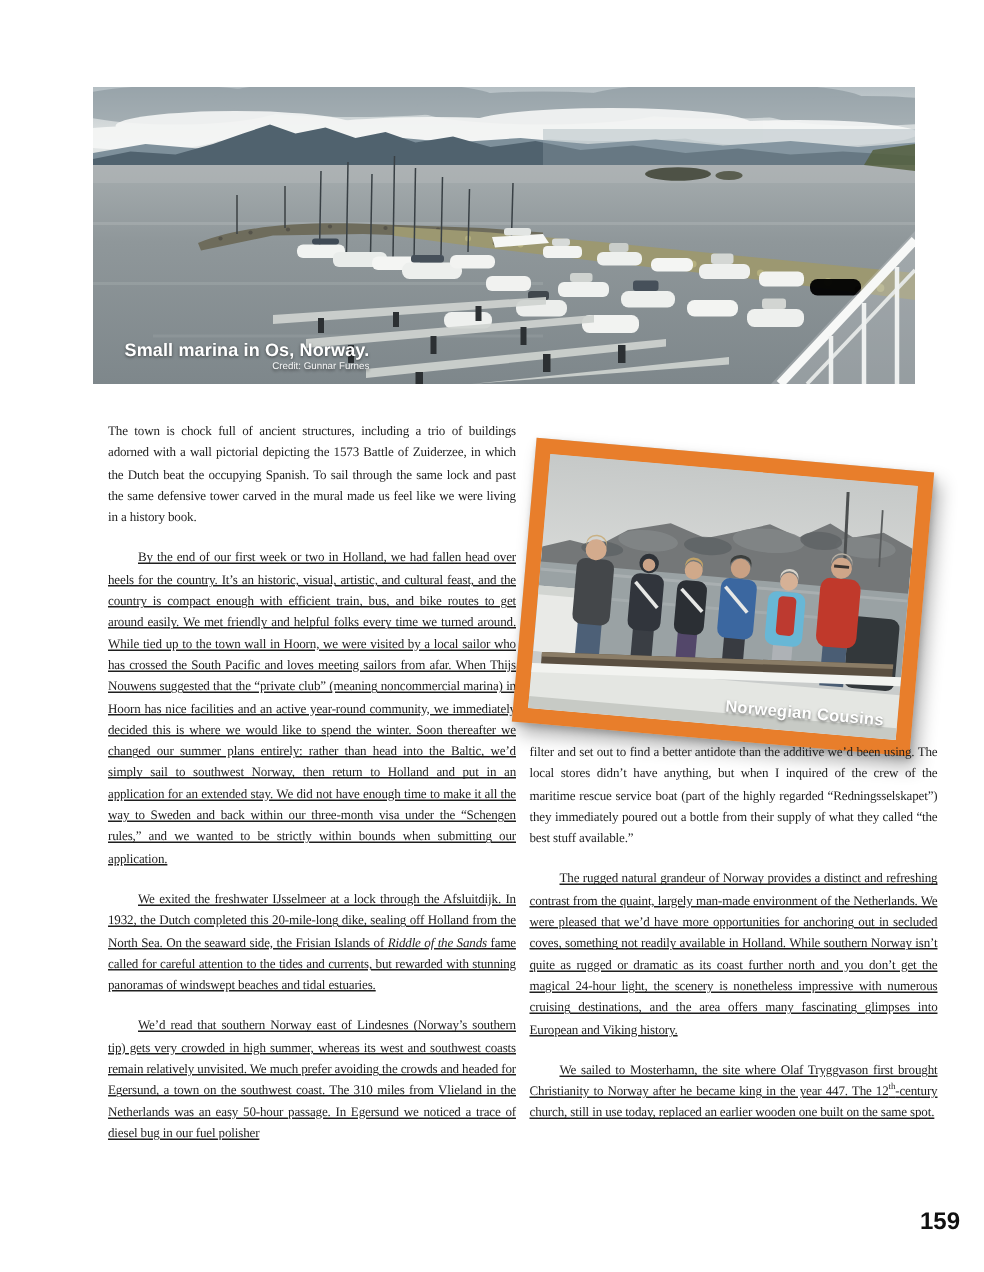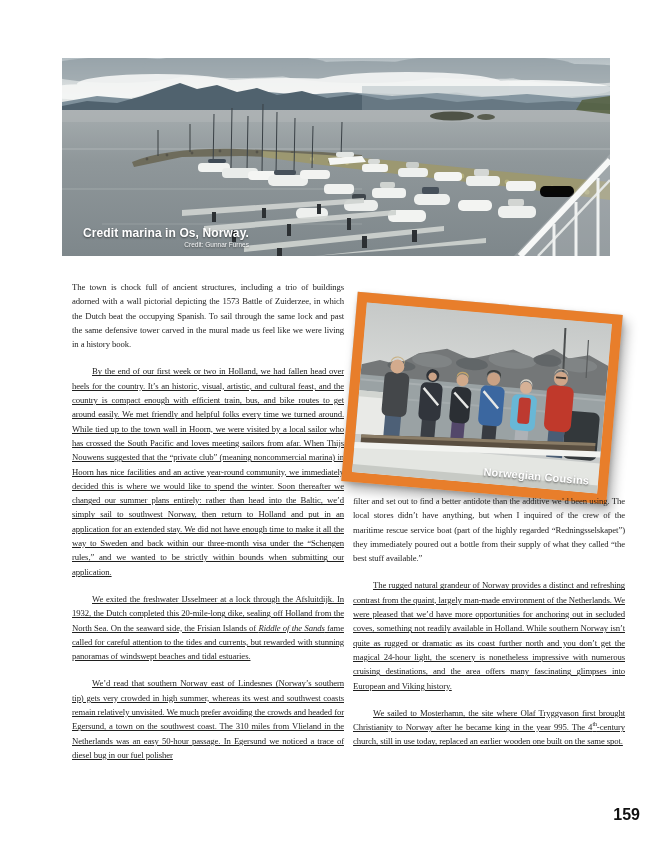--- a/index.html
+++ b/index.html
@@ -208,21 +208,21 @@
       <polygon points="452,198 548,96 548,198" fill="#ccd2d3" opacity=".30"></polygon>
       <line x1="458" y1="198" x2="548" y2="102" stroke="#f7f8f7" stroke-width="6"></line>
       <line x1="476" y1="198" x2="548" y2="122" stroke="#e3e6e5" stroke-width="2.5"></line>
       <g stroke="#eff1f0" stroke-width="3">
         <line x1="492" y1="166" x2="492" y2="198"></line>
           <line x1="514" y1="144" x2="514" y2="198"></line>
           <line x1="536" y1="120" x2="536" y2="198"></line>
       </g>
     </svg>
     <figcaption class="hero-caption-block">
-      <div class="hero-caption">Credit marina in Os, Norway.</div>
+      <div class="hero-caption">Small marina in Os, Norway.</div>
       <div class="hero-credit">Credit: Gunnar Furnes</div>
     </figcaption>
   </figure>
 
   <div class="col col-left">
     <p>The town is chock full of ancient structures, including a trio of buildings adorned with a wall pictorial depicting the 1573 Battle of Zuiderzee, in which the Dutch beat the occupying Spanish. To sail through the same lock and past the same defensive tower carved in the mural made us feel like we were living in a history book.</p>
     <p class="indent">By the end of our first week or two in Holland, we had fallen head over heels for the country. It’s an historic, visual, artistic, and cultural feast, and the country is compact enough with efficient train, bus, and bike routes to get around easily. We met friendly and helpful folks every time we turned around. While tied up to the town wall in Hoorn, we were visited by a local sailor who has crossed the South Pacific and loves meeting sailors from afar. When Thijs Nouwens suggested that the “private club” (meaning noncommercial marina) in Hoorn has nice facilities and an active year-round community, we immediately decided this is where we would like to spend the winter. Soon thereafter we changed our summer plans entirely: rather than head into the Baltic, we’d simply sail to southwest Norway, then return to Holland and put in an application for an extended stay. We did not have enough time to make it all the way to Sweden and back within our three-month visa under the “Schengen rules,” and we wanted to be strictly within bounds when submitting our application.</p>
     <p class="indent"><span>We exited the freshwater IJsselmeer at a lock through the Afsluitdijk. In 1932, the Dutch completed this 20-mile-long dike, sealing off Holland from the North Sea. On the seaward side, the Frisian Islands of </span><span class="italic">Riddle of the Sands</span><span> fame called for careful attention to the tides and currents, but rewarded with stunning panoramas of windswept beaches and tidal estuaries.</span></p>
     <p class="indent">We’d read that southern Norway east of Lindesnes (Norway’s southern tip) gets very crowded in high summer, whereas its west and southwest coasts remain relatively unvisited. We much prefer avoiding the crowds and headed for Egersund, a town on the southwest coast. The 310 miles from Vlieland in the Netherlands was an easy 50-hour passage. In Egersund we noticed a trace of diesel bug in our fuel polisher</p>
   </div>
@@ -302,18 +302,18 @@
       <rect x="0" y="140" width="246" height="30" fill="#e4e6e2"></rect>
       <path d="M0,140 L246,128 L246,134 L0,146 Z" fill="#f2f3f0"></path>
       <rect x="0" y="162" width="246" height="8" fill="#c7cac5"></rect>
     </svg>
     <figcaption class="inset-caption">Norwegian Cousins</figcaption>
   </figure>
 
   <div class="col col-right">
     <p>filter and set out to find a better antidote than the additive we’d been using. The local stores didn’t have anything, but when I inquired of the crew of the maritime rescue service boat (part of the highly regarded “Redningsselskapet”) they immediately poured out a bottle from their supply of what they called “the best stuff available.”</p>
     <p class="indent">The rugged natural grandeur of Norway provides a distinct and refreshing contrast from the quaint, largely man-made environment of the Netherlands. We were pleased that we’d have more opportunities for anchoring out in secluded coves, something not readily available in Holland. While southern Norway isn’t quite as rugged or dramatic as its coast further north and you don’t get the magical 24-hour light, the scenery is nonetheless impressive with numerous cruising destinations, and the area offers many fascinating glimpses into European and Viking history.</p>
-    <p class="indent"><span>We sailed to Mosterhamn, the site where Olaf Tryggvason first brought Christianity to Norway after he became king in the year 995. The 4</span><sup>th</sup><span>-century church, still in use today, replaced an earlier wooden one built on the same spot.</span></p>
+    <p class="indent"><span>We sailed to Mosterhamn, the site where Olaf Tryggvason first brought Christianity to Norway after he became king in the year 447. The 12</span><sup>th</sup><span>-century church, still in use today, replaced an earlier wooden one built on the same spot.</span></p>
   </div>
 
   <div class="page-number">159</div>
 
 </div>
 
 </body></html>

